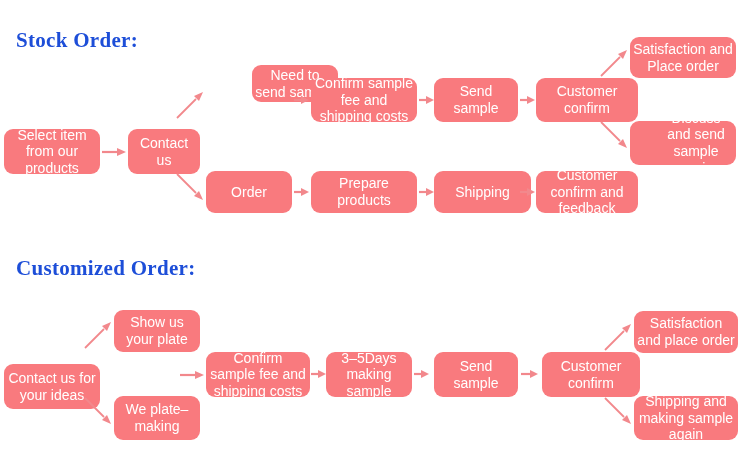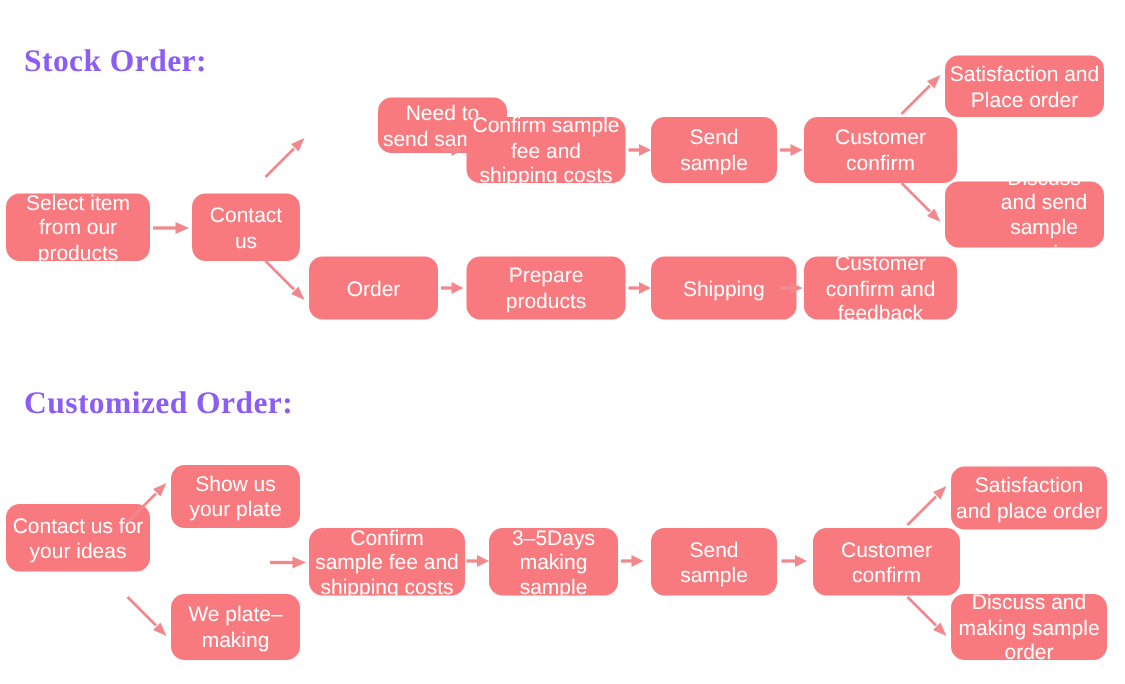--- a/index.html
+++ b/index.html
@@ -19,21 +19,21 @@
     width: 750px;
     height: 456px;
     background: #ffffff;
   }
 
   .section-title {
     position: absolute;
     font-family: "Liberation Serif", serif;
     font-weight: bold;
     font-size: 21px;
-    color: #8b5cf6;
+    color: #1d4ed8;
     letter-spacing: 0.3px;
     white-space: nowrap;
   }
 
   .node {
     position: absolute;
     background: #F97A7E;
     border-radius: 9px;
     color: #ffffff;
     display: flex;
@@ -187,21 +187,21 @@
 
   <div class="arrow" style="left:519px; top:183px; width:18px; height:18px;">
     <svg width="18" height="18" viewBox="0 0 18 18">
       <path d="M1 9 H9" stroke="#F2888C" stroke-width="2.2" fill="none"></path>
       <path d="M16 9 L8 5 L8 13 Z" fill="#F2888C"></path>
     </svg>
   </div>
 
   <div class="section-title" style="left:16px; top:256px;">Customized Order:</div>
 
-  <div class="node" style="left:4px; top:336px; width:96px; height:45px;">
+  <div class="node" style="left:4px; top:364px; width:96px; height:45px;">
     <span>Contact us for your ideas</span>
   </div>
 
   <div class="node" style="left:114px; top:310px; width:86px; height:42px;">
     <span>Show us your plate</span>
   </div>
 
   <div class="node" style="left:114px; top:396px; width:86px; height:44px;">
     <span>We plate–making</span>
   </div>
@@ -220,21 +220,21 @@
 
   <div class="node" style="left:542px; top:352px; width:98px; height:45px;">
     <span>Customer confirm</span>
   </div>
 
   <div class="node" style="left:634px; top:311px; width:104px; height:42px;">
     <span>Satisfaction and place order</span>
   </div>
 
   <div class="node" style="left:634px; top:396px; width:104px; height:44px;">
-    <span>Discuss and making sample order</span>
+    <span>Shipping and making sample again</span>
   </div>
 
   <div class="arrow" style="left:82px; top:320px; width:32px; height:32px;">
     <svg width="32" height="32" viewBox="0 0 32 32">
       <path d="M3 28 L22 9" stroke="#F2888C" stroke-width="1.8" fill="none"></path>
       <path d="M29 2 L20 6 L25 11 Z" fill="#F2888C"></path>
     </svg>
   </div>
 
   <div class="arrow" style="left:82px; top:394px; width:32px; height:32px;">

